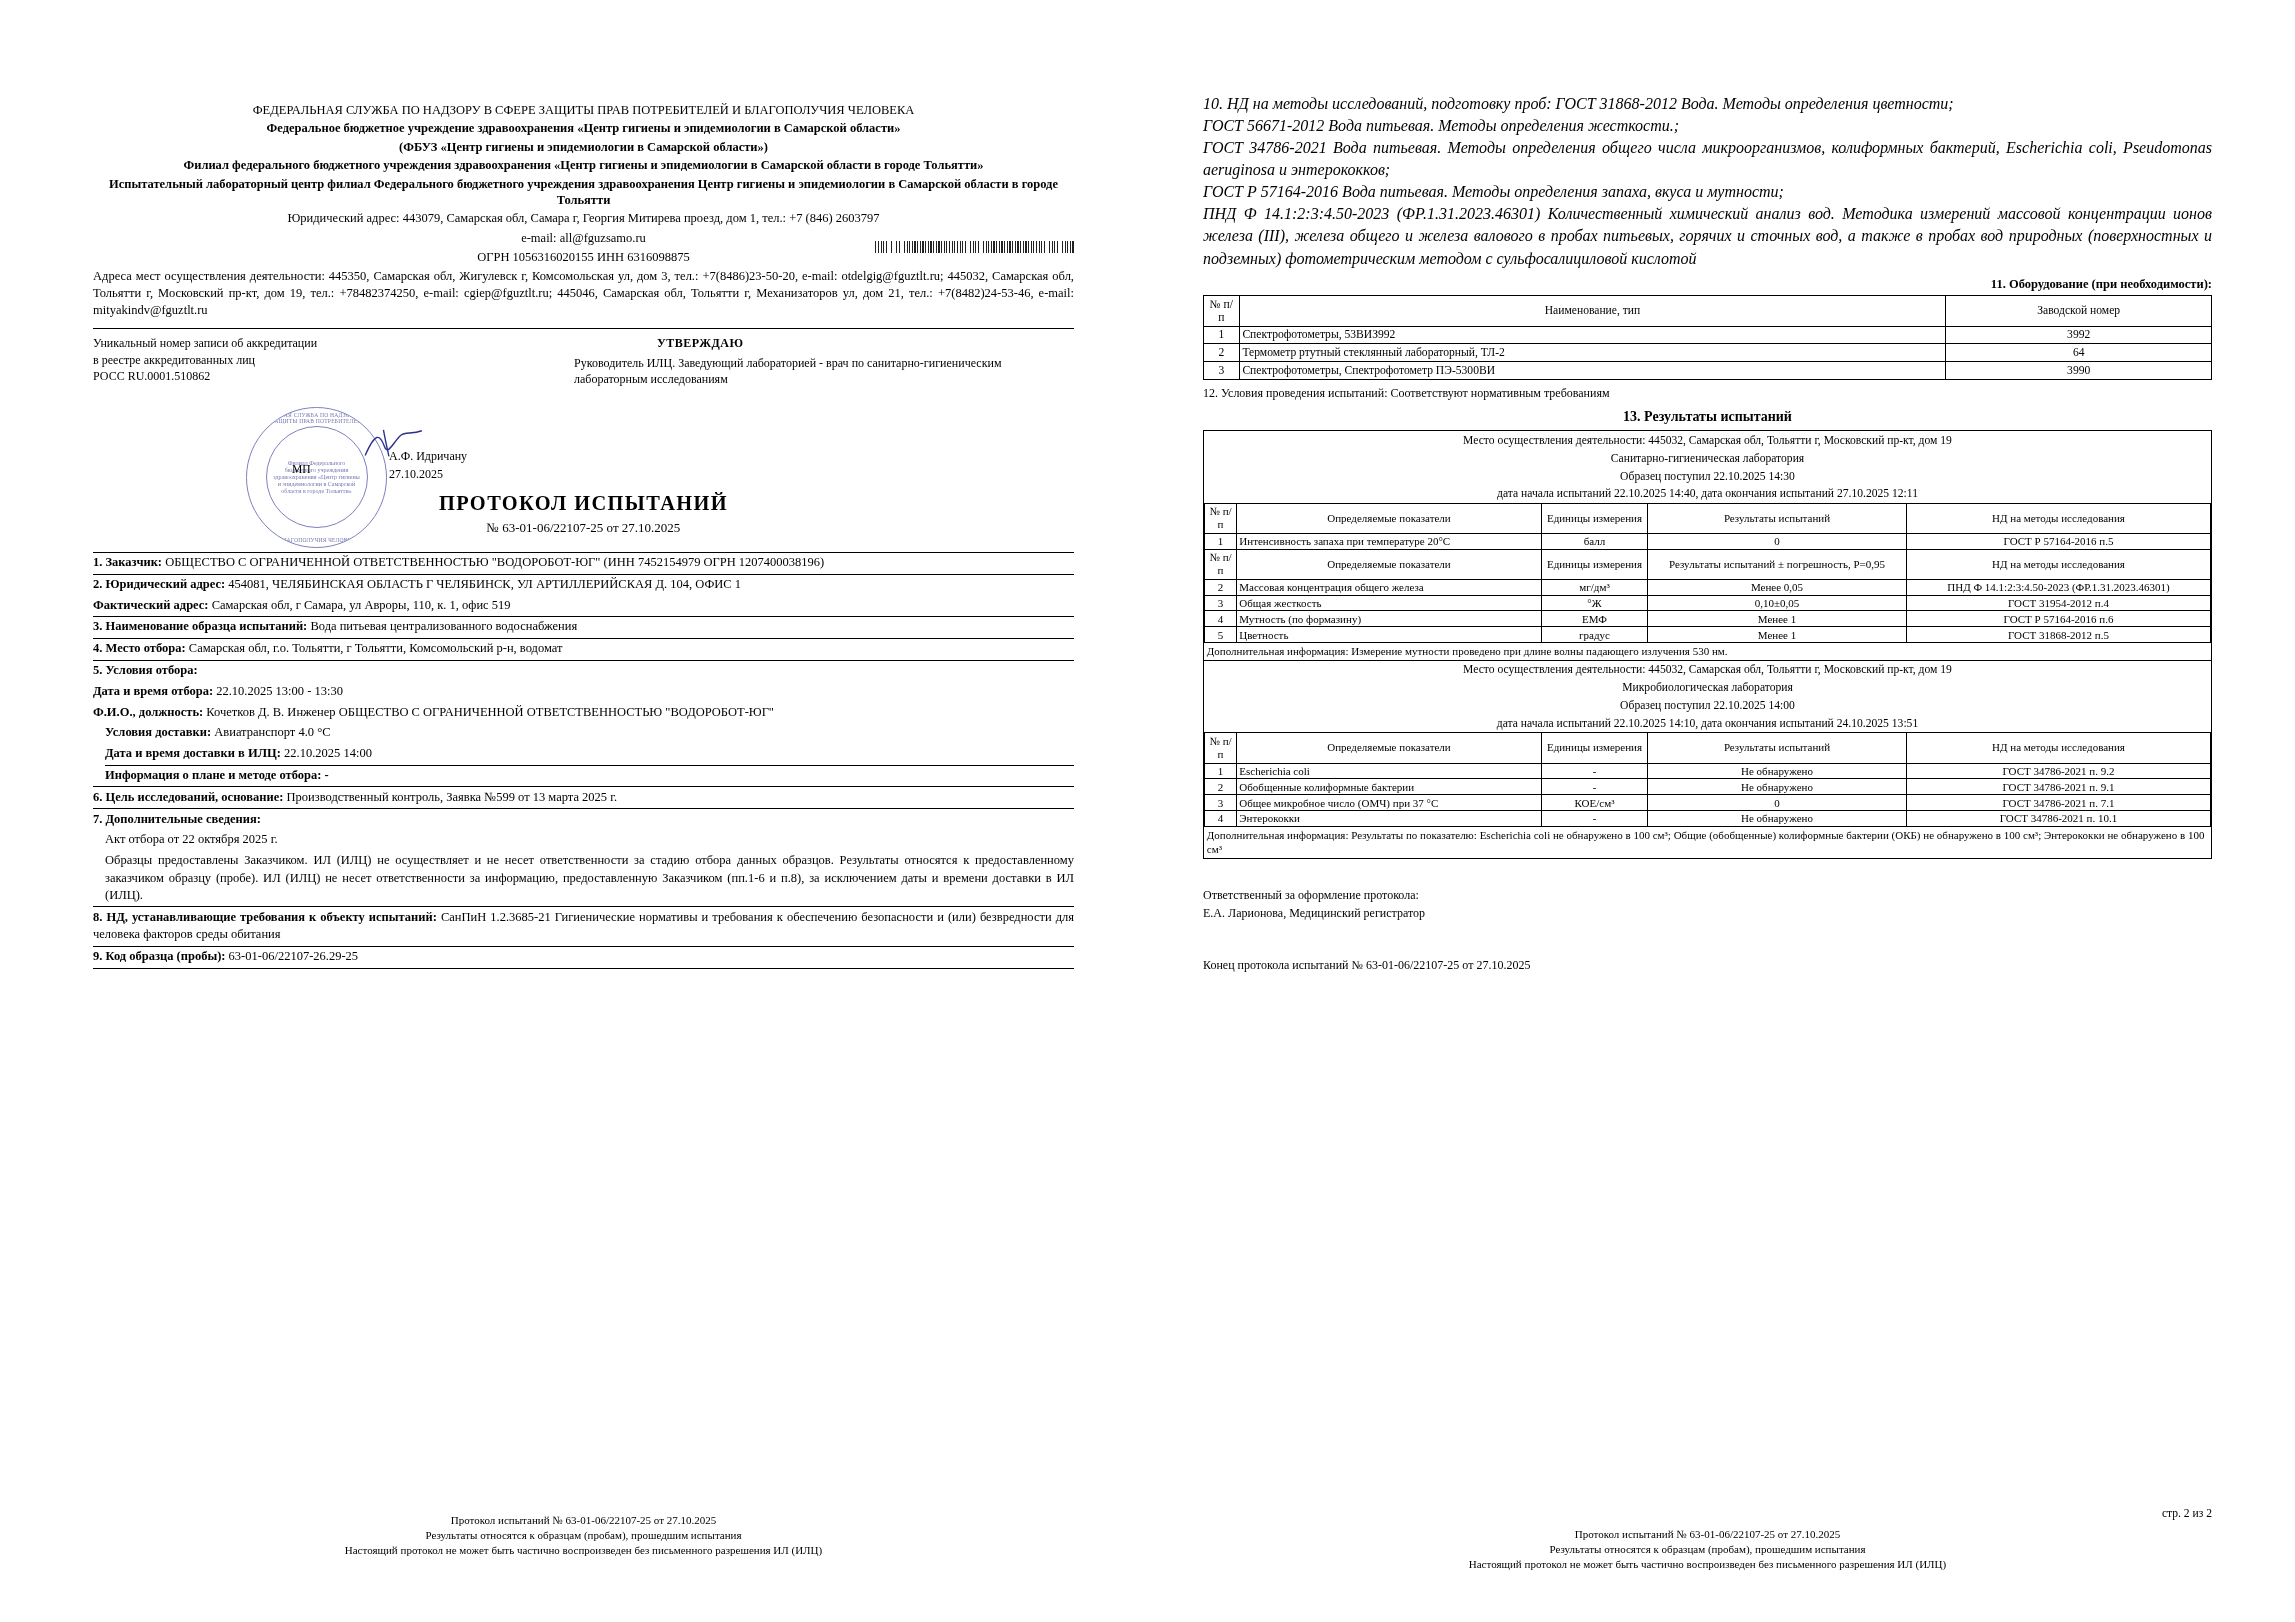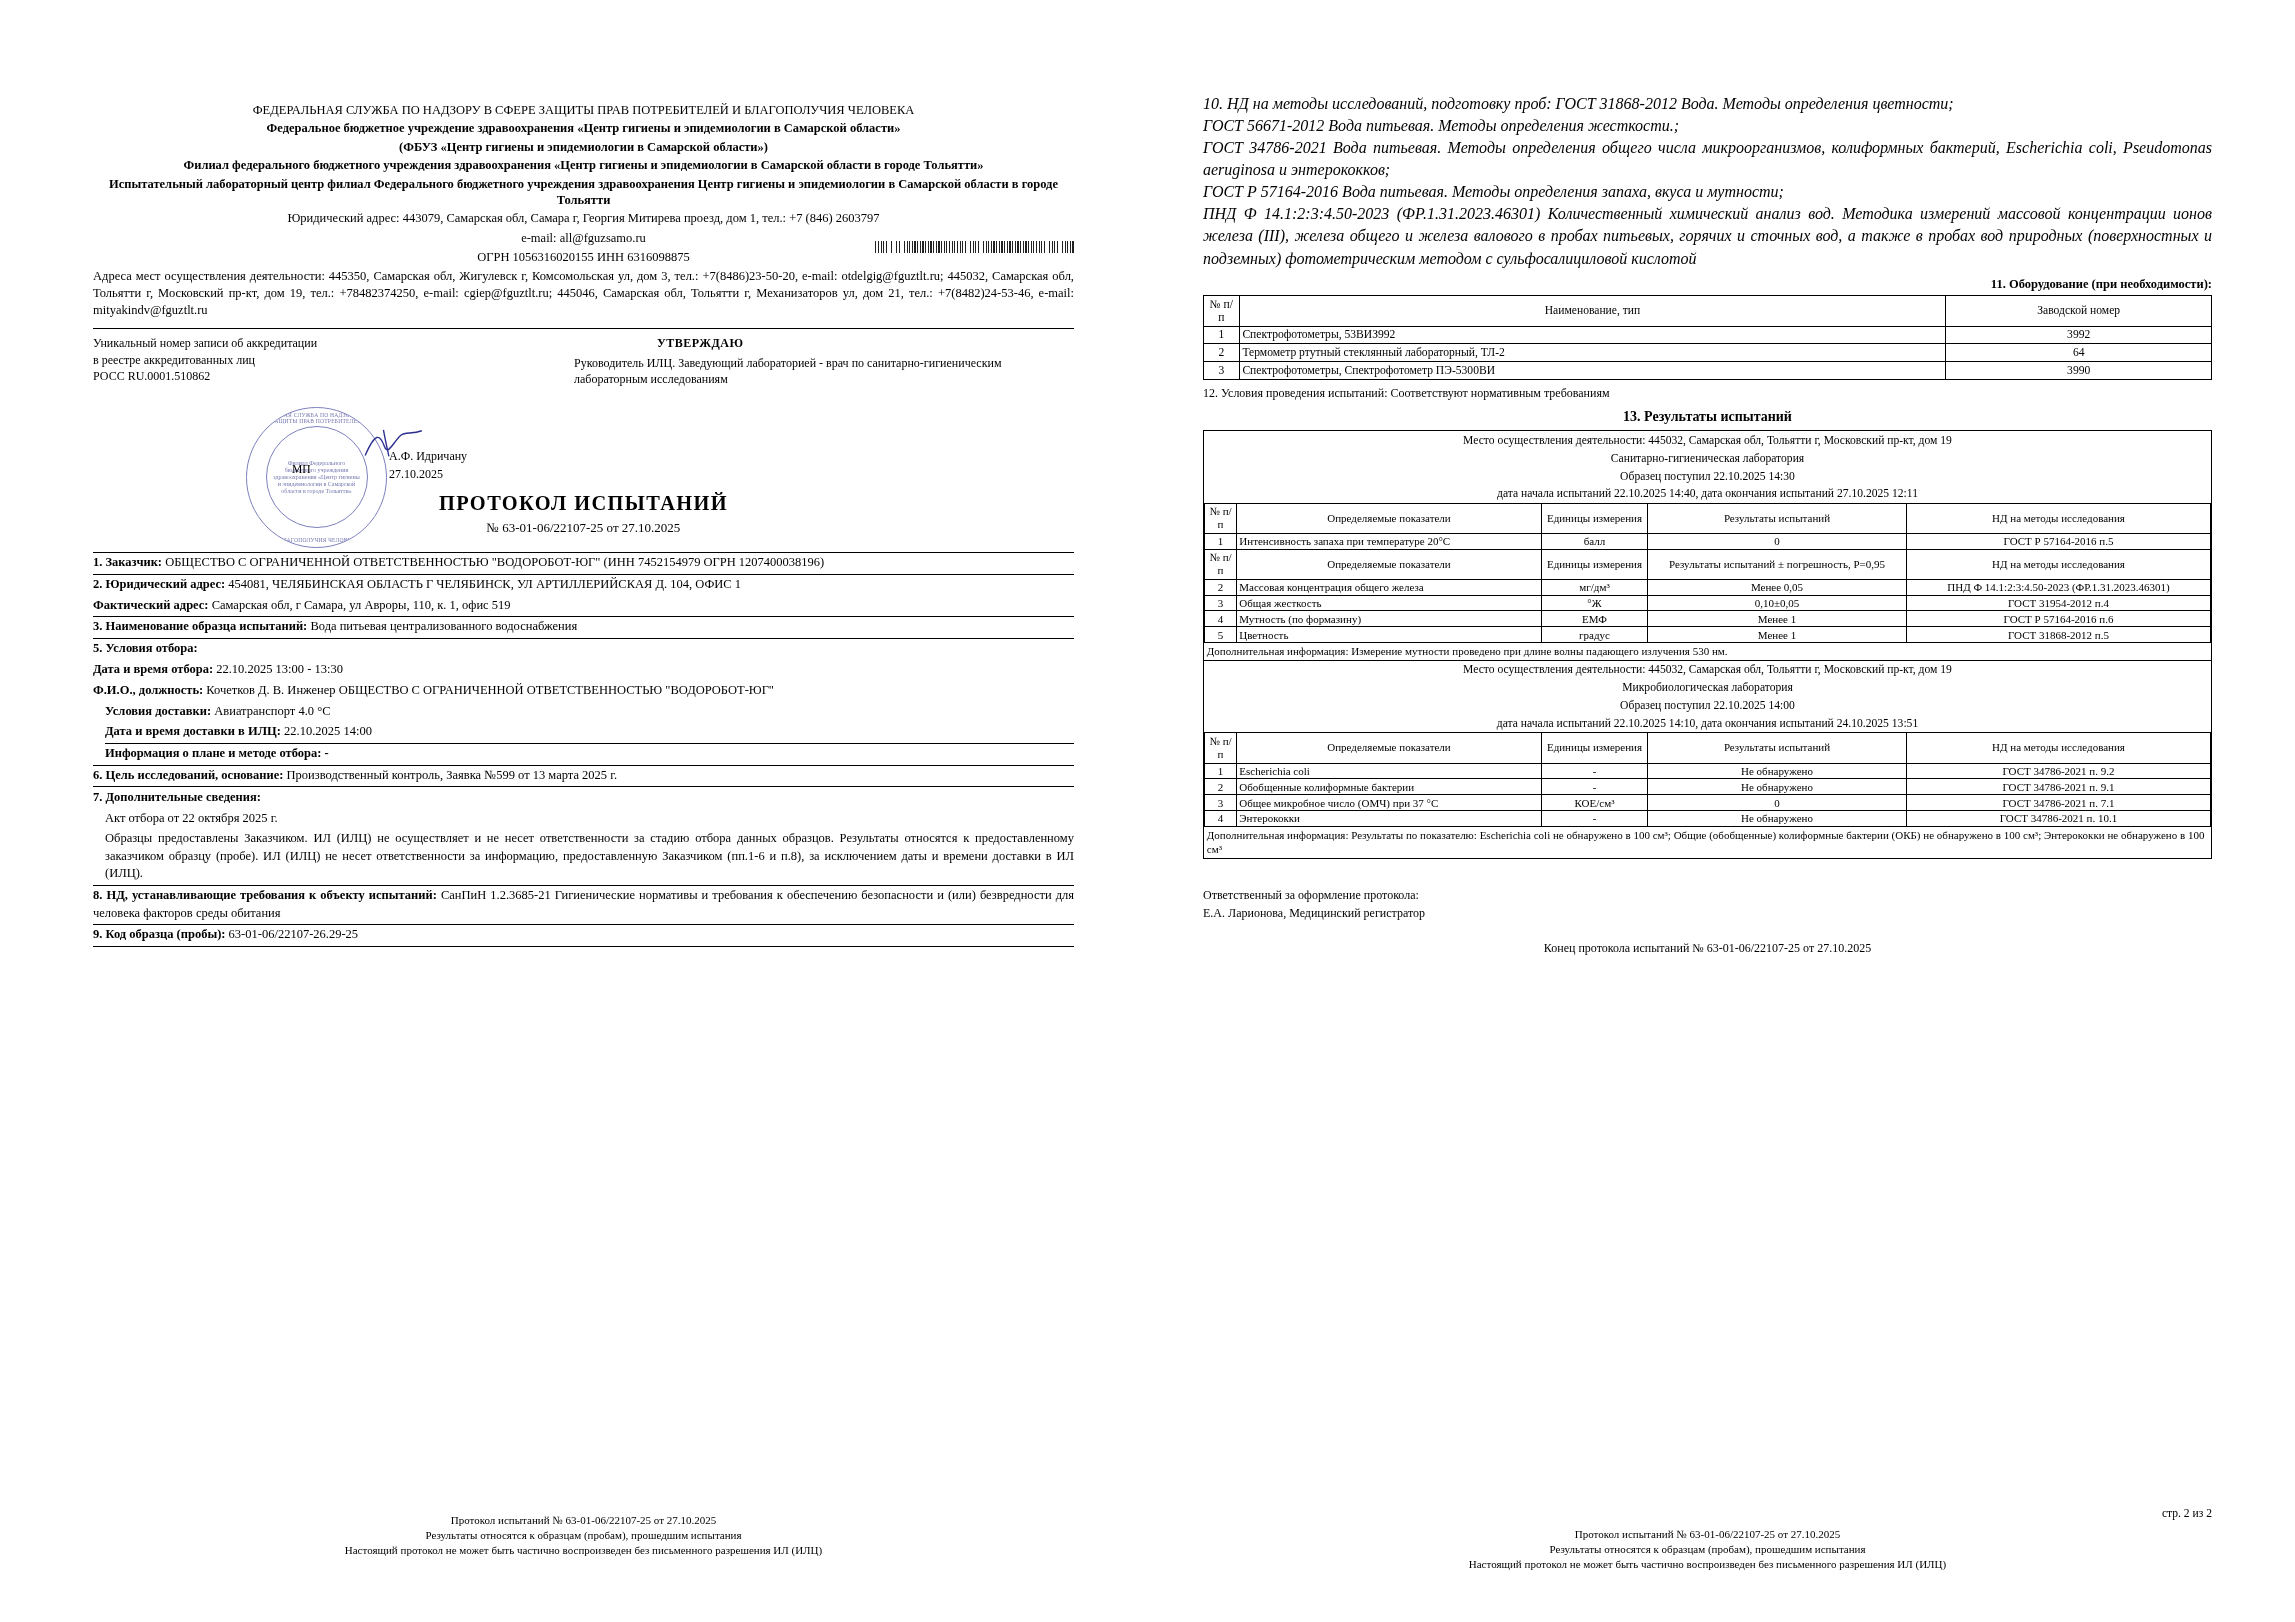--- a/index.html
+++ b/index.html
@@ -285,22 +285,22 @@
     font-size: 11px;
     padding: 1.4px 2.8px;
     line-height: 1.3;
   }
   .resp-block {
     margin-top: 28px;
     font-size: 12px;
     line-height: 1.45;
   }
   .end-line {
-    margin-top: 19px;
-    text-align: center;
+    margin-top: 36px;
+    text-align: left;
     font-size: 12px;
   }
 </style>
 </head>
 <body>
 
 <div class="page">
 
   <div class="col col-left">
 
@@ -361,20 +361,23 @@
       </div>
 
       <div class="row just">
         <span class="label-b">Фактический адрес:</span><span> Самарская обл, г Самара, ул Авроры, 110, к. 1, офис 519</span>
       </div>
 
       <div class="row bordered just">
         <span class="label-b">3. Наименование образца испытаний:</span><span> Вода питьевая централизованного водоснабжения</span>
       </div>
 
+      <div class="row bordered just">
+        <span class="label-b">4. Место отбора:</span><span>  Самарская обл, г.о. Тольятти, г Тольятти, Комсомольский  р-н, водомат</span>
+      </div>
 
       <div class="row bordered">
         <span class="label-b">5. Условия отбора:</span>
       </div>
 
       <div class="row">
         <span class="label-b">Дата и время отбора:</span><span> 22.10.2025 13:00 - 13:30</span>
       </div>
 
       <div class="row just">

